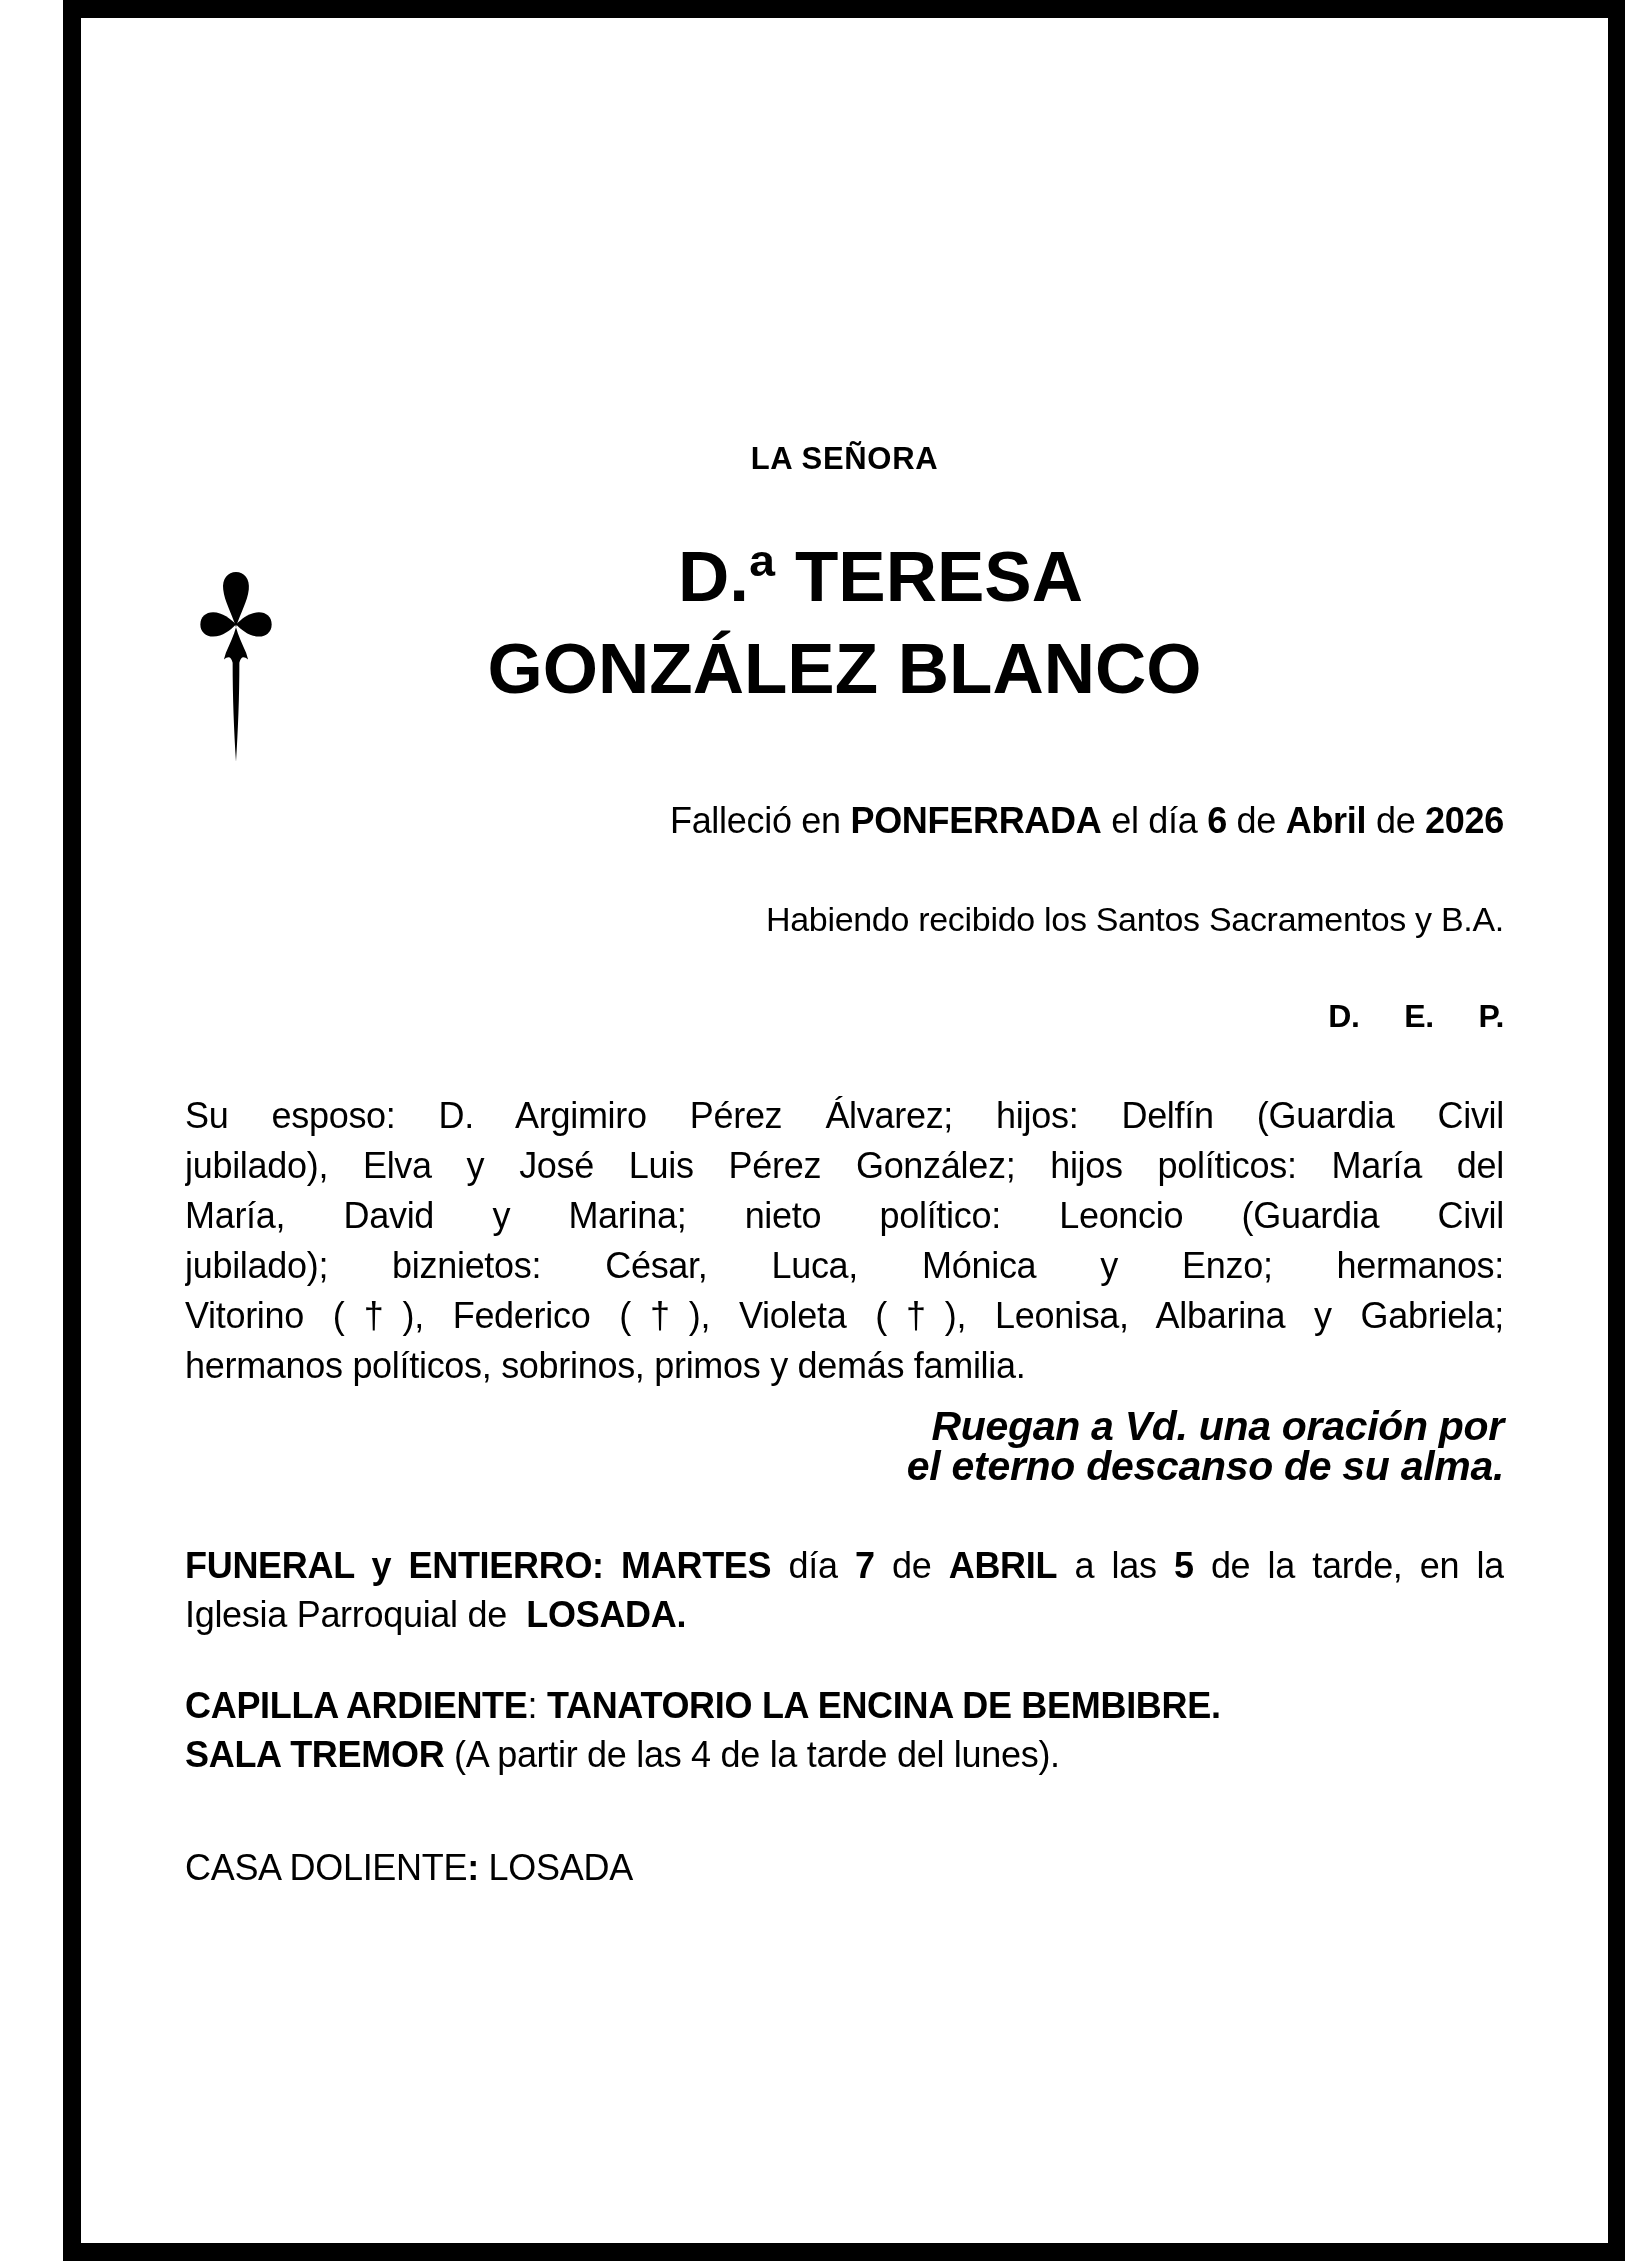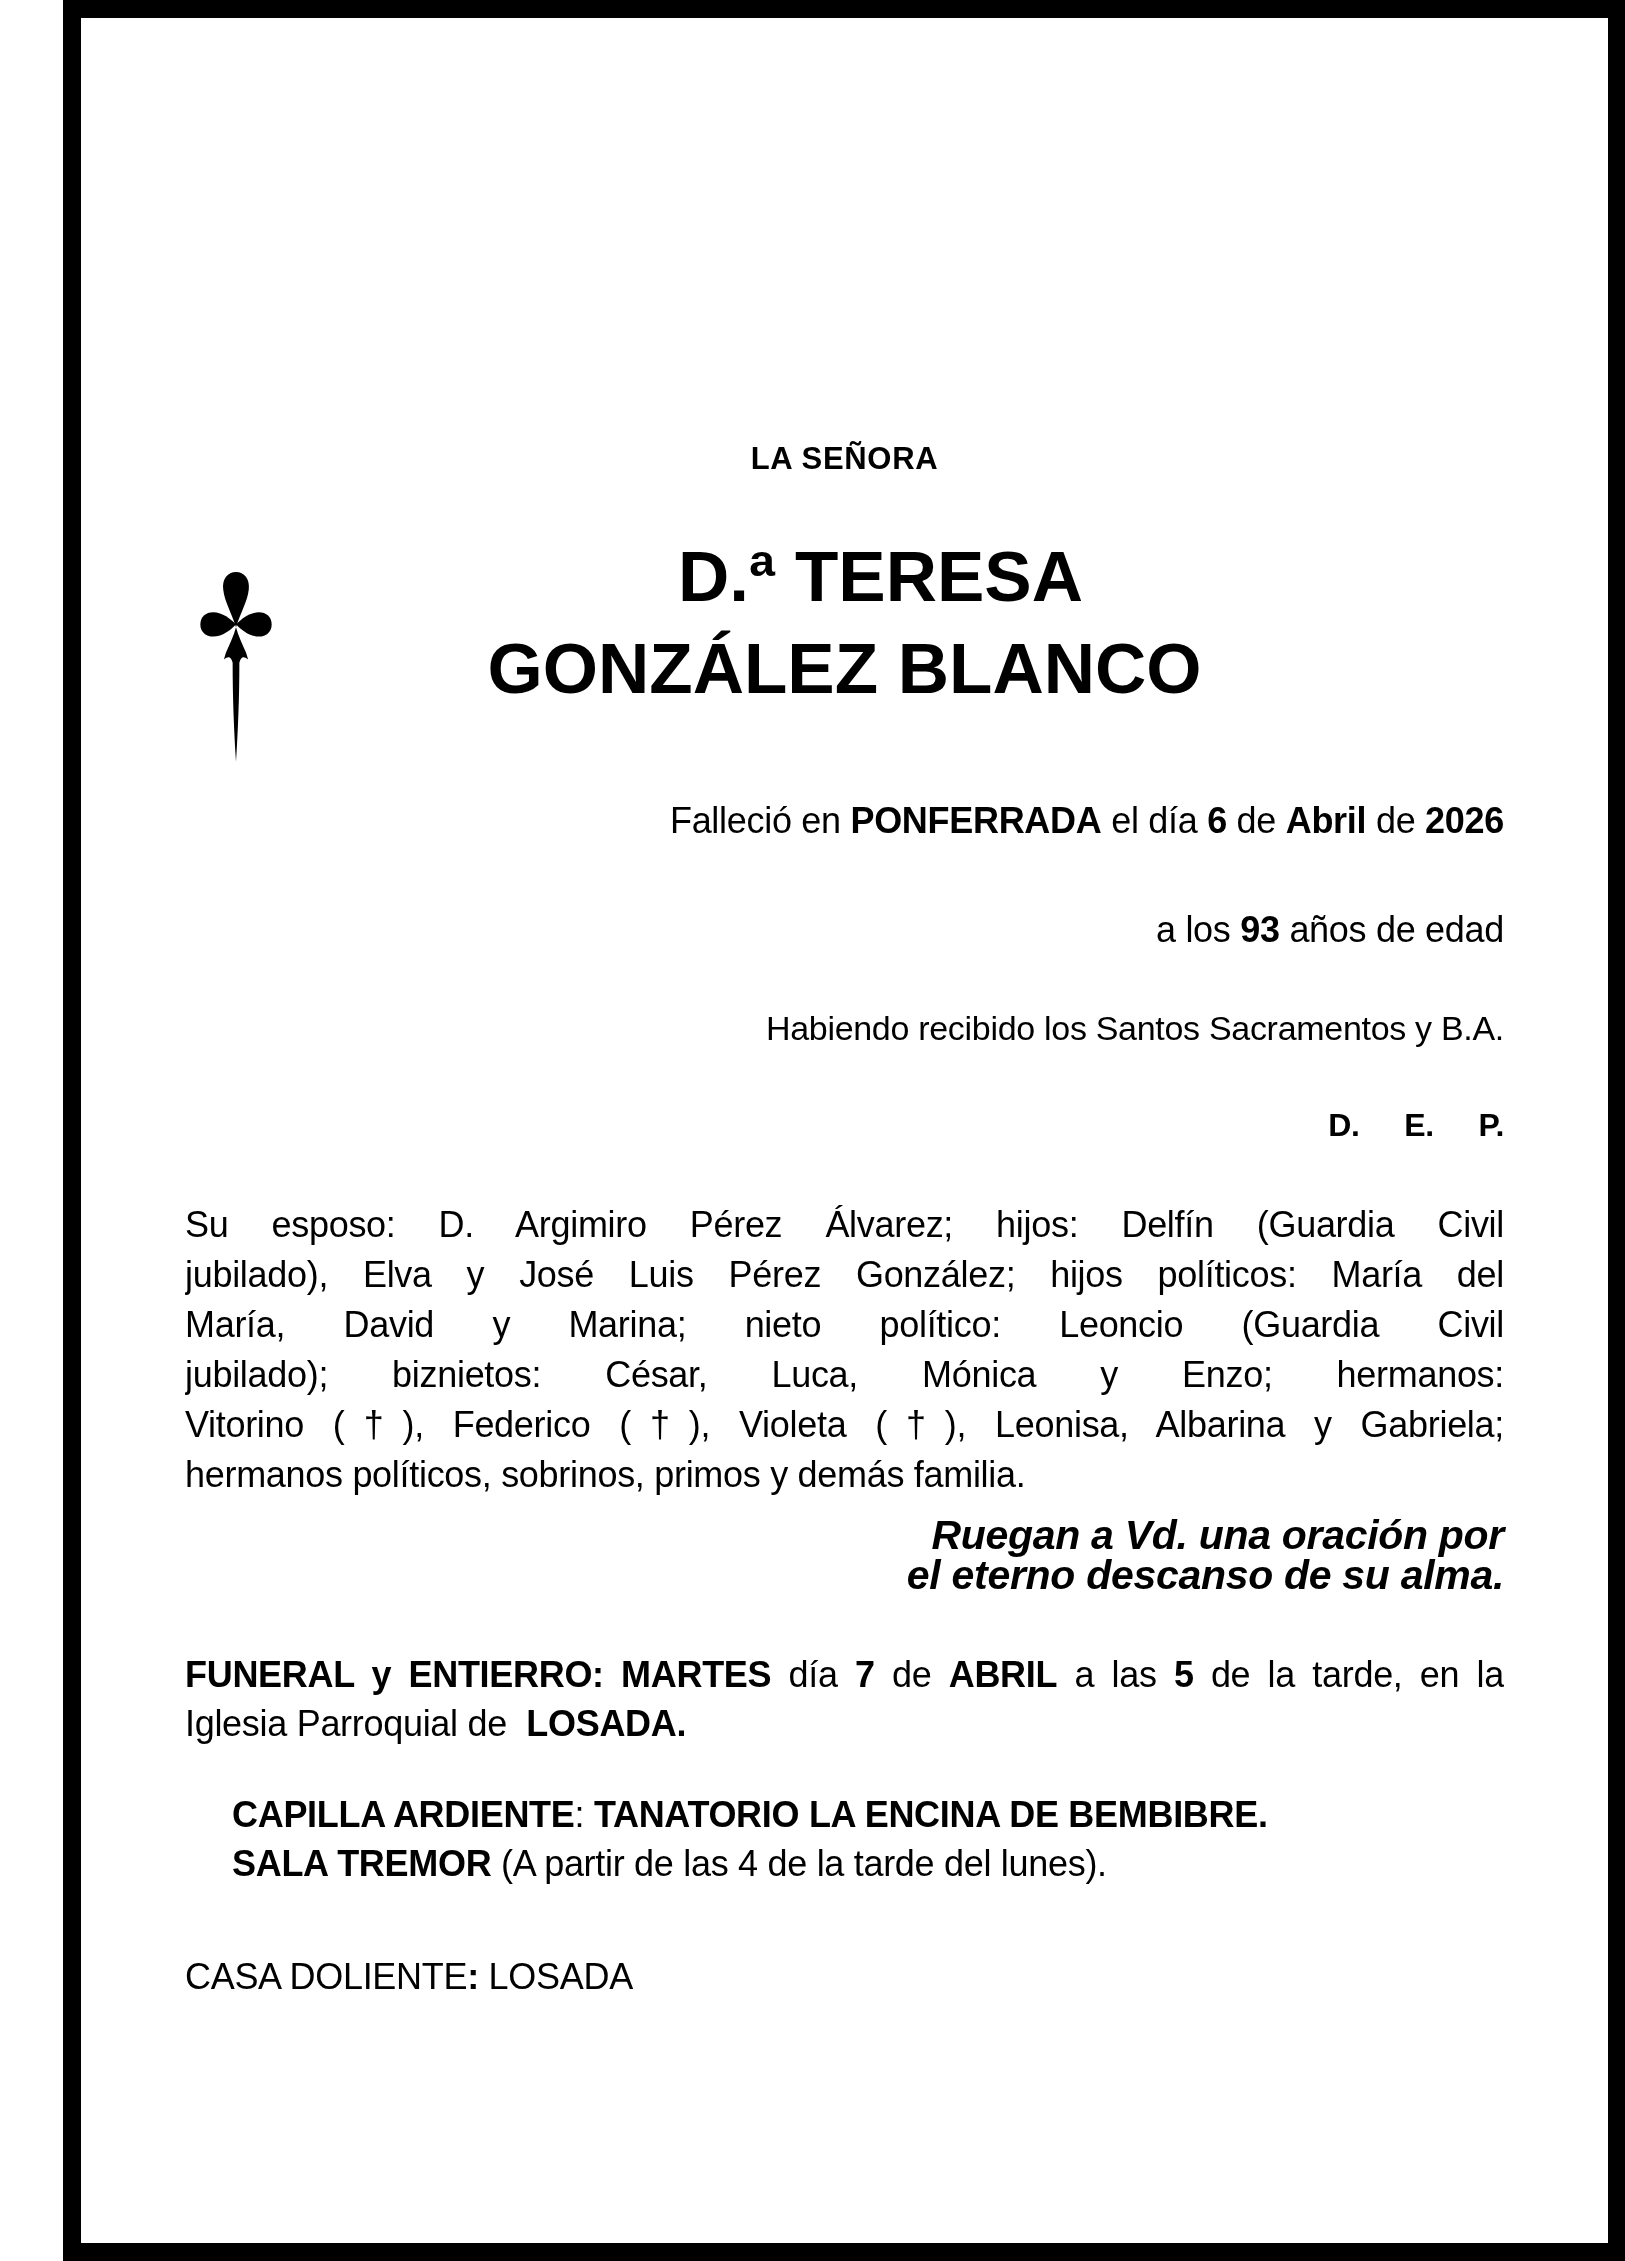--- a/index.html
+++ b/index.html
@@ -105,21 +105,20 @@
     font-size: 36px;
   }
   .funeral .jline, .funeral .lline,
   .wake .jline, .wake .lline {
     height: 49px;
     line-height: 49px;
   }
   .wake {
     margin-top: 42px;
     font-size: 36px;
-    margin-left: 47px;
   }
   .casa {
     margin-top: 70px;
     font-size: 36px;
     line-height: 37px;
   }
   .b { font-weight: bold; }
 </style>
 </head>
 <body>
@@ -138,21 +137,20 @@
 
     <div class="honorific">LA SEÑORA</div>
 
     <div class="name">
       <div class="l1">D.ª TERESA</div>
       <div class="l2">GONZÁLEZ BLANCO</div>
     </div>
 
     <div class="centerline place-line"><span>Falleció en </span><span class="b">PONFERRADA</span><span> el día </span><span class="b">6</span><span> de </span><span class="b">Abril</span><span> de </span><span class="b">2026</span></div>
 
-    <div class="centerline age-line"><span>a los </span><span class="b">93</span><span> años de edad</span></div>
 
     <div class="centerline sacraments">Habiendo recibido los Santos Sacramentos y B.A.</div>
 
     <div class="dep">D. E. P.</div>
 
     <div class="family">
       <div class="jline">Su esposo: D. Argimiro Pérez Álvarez; hijos: Delfín (Guardia Civil</div>
       <div class="jline">jubilado), Elva y José Luis Pérez González; hijos políticos: María del</div>
       <div class="jline">María, David y Marina; nieto político: Leoncio (Guardia Civil</div>
       <div class="jline">jubilado); biznietos: César, Luca, Mónica y Enzo; hermanos:</div>

